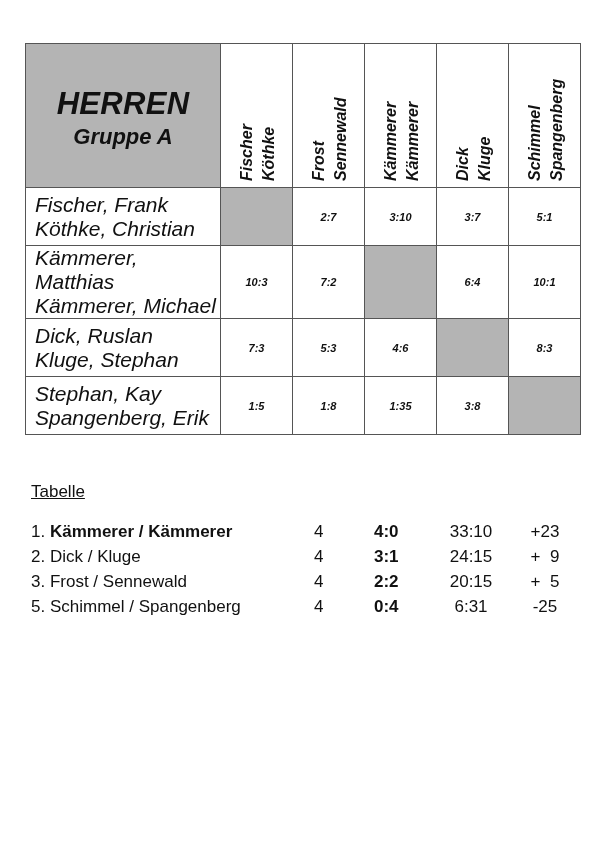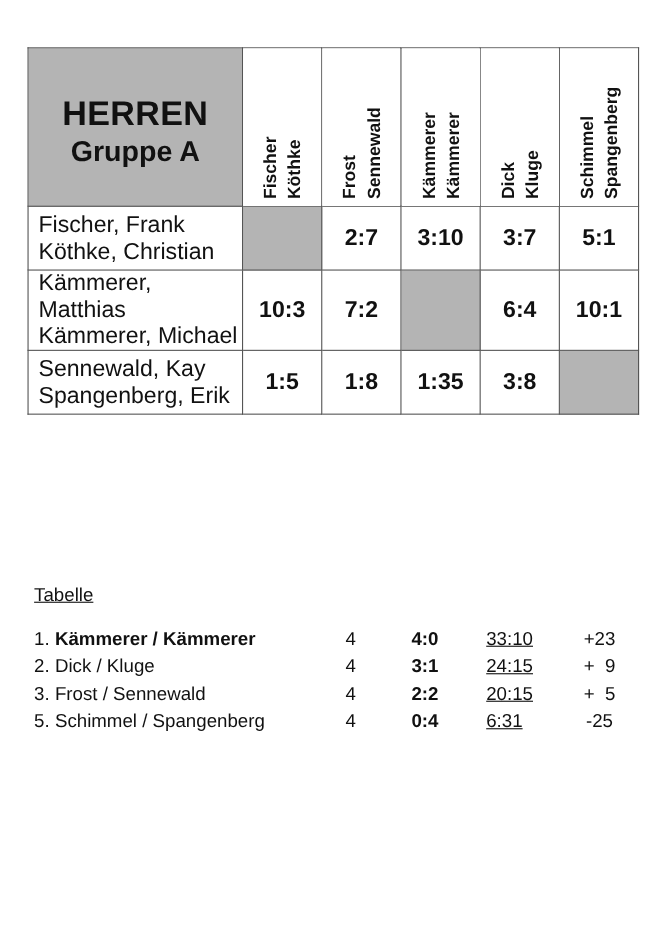--- a/index.html
+++ b/index.html
@@ -14,20 +14,21 @@
       overflow: hidden;
       font-family: "Liberation Sans", "DejaVu Sans", sans-serif;
       color: #111111;
     }
     .grid {
       position: absolute;
       left: 25px;
       top: 43px;
       border-collapse: collapse;
       table-layout: fixed;
+      font-style: italic;
     }
     .grid td, .grid th {
       border: 1px solid #555555;
       padding: 0;
       box-sizing: border-box;
     }
     .grid .title-cell {
       width: 195px;
       height: 144px;
       background: #b4b4b4;
@@ -35,21 +36,21 @@
       vertical-align: middle;
     }
     .title-main {
       font-size: 31px;
       font-weight: bold;
       line-height: 36px;
       padding-top: 6px;
       letter-spacing: 0.3px;
     }
     .title-sub {
-      font-size: 26px;
+      font-size: 22px;
       font-weight: bold;
       line-height: 30px;
     }
     .grid .col-head {
       width: 72px;
       height: 144px;
       background: #ffffff;
       position: relative;
       overflow: hidden;
     }
@@ -72,50 +73,50 @@
       padding-left: 9px;
       font-size: 21px;
       line-height: 24px;
       vertical-align: middle;
       text-align: left;
     }
     .grid .score {
       height: 58px;
       text-align: center;
       vertical-align: middle;
-      font-size: 21px;
+      font-size: 11px;
       font-weight: bold;
     }
     .grid .blocked {
       background: #b4b4b4;
     }
     .tabelle {
       position: absolute;
       left: 31px;
-      top: 530px;
+      top: 481px;
       font-size: 17px;
     }
     .tabelle-title {
       text-decoration: underline;
       line-height: 22px;
       margin-bottom: 16px;
     }
     .standings {
       border-collapse: collapse;
     }
     .standings td {
       padding: 0;
       height: 25px;
       font-size: 17px;
       white-space: pre;
     }
     .standings .c-team { width: 283px; margin-top: 40px; }
     .standings .c-played { width: 60px; text-align: left; }
     .standings .c-points { width: 68px; text-align: left; font-weight: bold; }
-    .standings .c-goals { width: 58px; text-align: left; text-decoration: underline; }
+    .standings .c-goals { width: 58px; text-align: center; }
     .standings .c-diff { width: 60px; text-align: center; padding-left: 15px; }
     .standings .bold { font-weight: bold; }
   </style>
 </head>
 <body>
 
 <table class="grid">
   <tbody>
       <tr>
     <th class="title-cell">
@@ -172,24 +173,35 @@
       <div>Kämmerer, Matthias</div>
       <div>Kämmerer, Michael</div>
     </td>
     <td class="score">10:3</td>
     <td class="score">7:2</td>
     <td class="score blocked"></td>
     <td class="score">6:4</td>
     <td class="score">10:1</td>
   </tr>
 
-
-  <tr>
-    <td class="name-cell">
-      <div>Sennewald, Kay</div>
+  <tr>
+    <td class="name-cell">
+      <div>Dick, Ruslan</div>
+      <div>Kluge, Stephan</div>
+    </td>
+    <td class="score">7:3</td>
+    <td class="score">5:3</td>
+    <td class="score">4:6</td>
+    <td class="score blocked"></td>
+    <td class="score">8:3</td>
+  </tr>
+
+  <tr>
+    <td class="name-cell">
+      <div>Stephan, Kay</div>
       <div>Spangenberg, Erik</div>
     </td>
     <td class="score">1:5</td>
     <td class="score">1:8</td>
     <td class="score">1:35</td>
     <td class="score">3:8</td>
     <td class="score blocked"></td>
   </tr>
 </tbody>
   </table>

